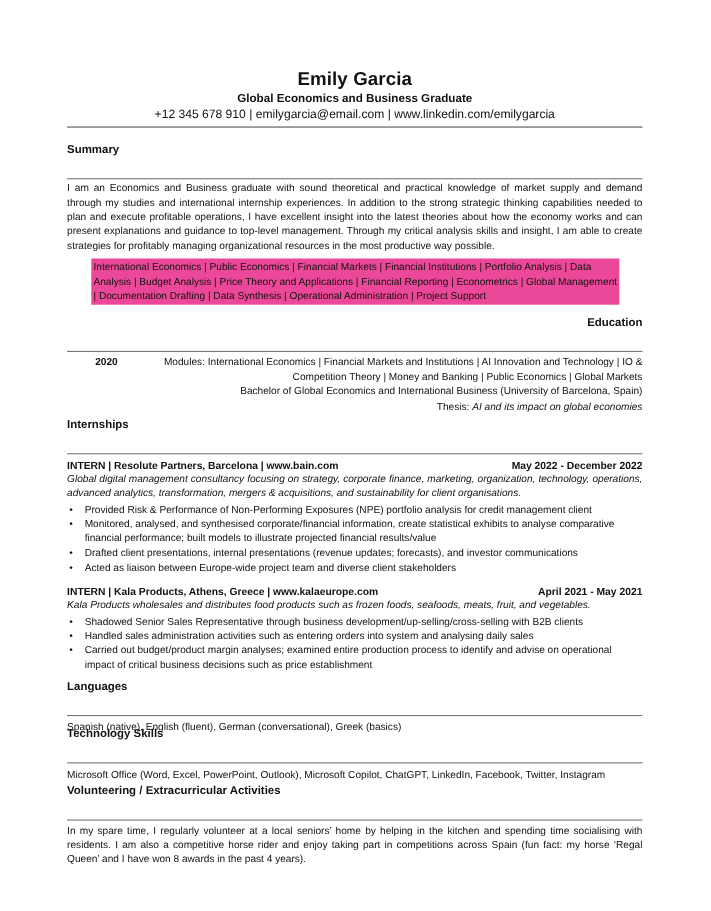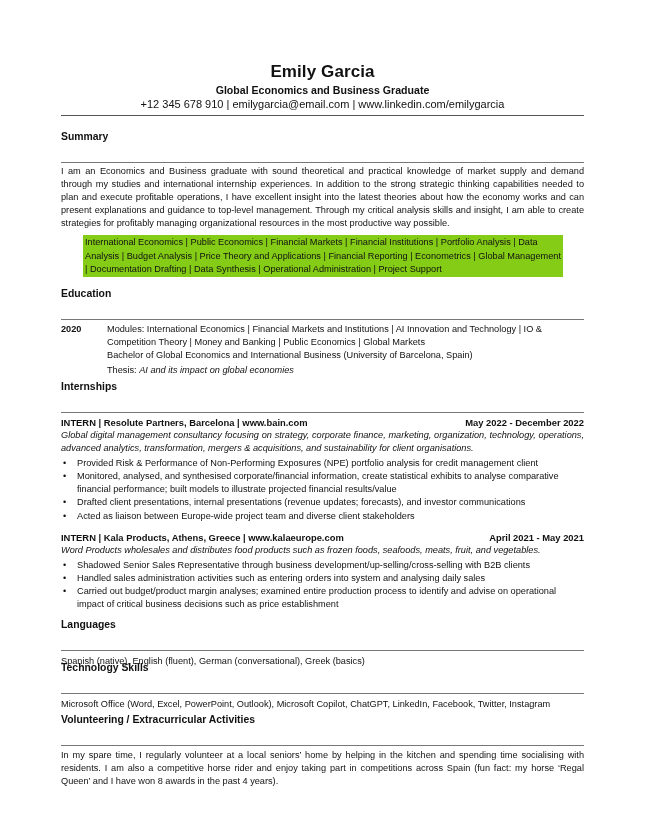--- a/index.html
+++ b/index.html
@@ -52,21 +52,21 @@
     border-bottom: 1px solid #777;
     padding-bottom: 19px;
   }
   .body-text {
     font-size: 9.2px;
     line-height: 13.1px;
     text-align: justify;
   }
   .keywords {
     margin: 5px 21px 0 22px;
-    background: #84cc16;
+    background: #ec4899;
     padding: 1px 2px;
     font-size: 9.2px;
     line-height: 13.1px;
   }
   .edu-row {
     display: flex;
     font-size: 9.2px;
     line-height: 13.1px;
   }
   .edu-year {
@@ -122,21 +122,21 @@
     <div class="contact">+12 345 678 910 | emilygarcia@email.com | www.linkedin.com/emilygarcia</div>
     <hr class="header-rule">
   </div>
 
   <div class="sec" style="top:68px;">
     <div class="section-title">Summary</div>
     <div class="body-text" style="margin-top:2px;">I am an Economics and Business graduate with sound theoretical and practical knowledge of market supply and demand through my studies and international internship experiences. In addition to the strong strategic thinking capabilities needed to plan and execute profitable operations, I have excellent insight into the latest theories about how the economy works and can present explanations and guidance to top-level management. Through my critical analysis skills and insight, I am able to create strategies for profitably managing organizational resources in the most productive way possible.</div>
     <div class="keywords">International Economics | Public Economics | Financial Markets | Financial Institutions | Portfolio Analysis | Data Analysis | Budget Analysis | Price Theory and Applications | Financial Reporting | Econometrics | Global Management | Documentation Drafting | Data Synthesis | Operational Administration | Project Support</div>
   </div>
 
-  <div class="sec" style="top:225px;">
+  <div class="sec" style="top:225px;text-align:right;">
     <div class="section-title">Education</div>
     <div class="edu-row" style="margin-top:3px;">
       <div class="edu-year">2020</div>
       <div class="edu-body">
         <div>Modules: International Economics | Financial Markets and Institutions | AI Innovation and Technology | IO &amp; Competition Theory | Money and Banking | Public Economics | Global Markets</div>
         <div>Bachelor of Global Economics and International Business (University of Barcelona, Spain)</div>
         <div class="edu-thesis"><span>Thesis: </span><em>AI and its impact on global economies</em></div>
       </div>
     </div>
   </div>
@@ -156,21 +156,21 @@
         <li><span class="dot">•</span><span>Drafted client presentations, internal presentations (revenue updates; forecasts), and investor communications</span></li>
         <li><span class="dot">•</span><span>Acted as liaison between Europe-wide project team and diverse client stakeholders</span></li>
       </ul>
     </div>
 
     <div style="margin-top:8px;">
       <div class="job-head">
         <span>INTERN | Kala Products, Athens, Greece | www.kalaeurope.com</span>
         <span>April 2021 - May 2021</span>
       </div>
-      <div class="job-desc">Word Products wholesales and distributes food products such as frozen foods, seafoods, meats, fruit, and vegetables.</div>
+      <div class="job-desc">Kala Products wholesales and distributes food products such as frozen foods, seafoods, meats, fruit, and vegetables.</div>
       <ul class="bullets">
         <li><span class="dot">•</span><span>Shadowed Senior Sales Representative through business development/up-selling/cross-selling with B2B clients</span></li>
         <li><span class="dot">•</span><span>Handled sales administration activities such as entering orders into system and analysing daily sales</span></li>
         <li><span class="dot">•</span><span>Carried out budget/product margin analyses; examined entire production process to identify and advise on operational impact of critical business decisions such as price establishment</span></li>
       </ul>
     </div>
   </div>
 
   <div class="sec" style="top:556px;">
     <div class="section-title">Languages</div>

